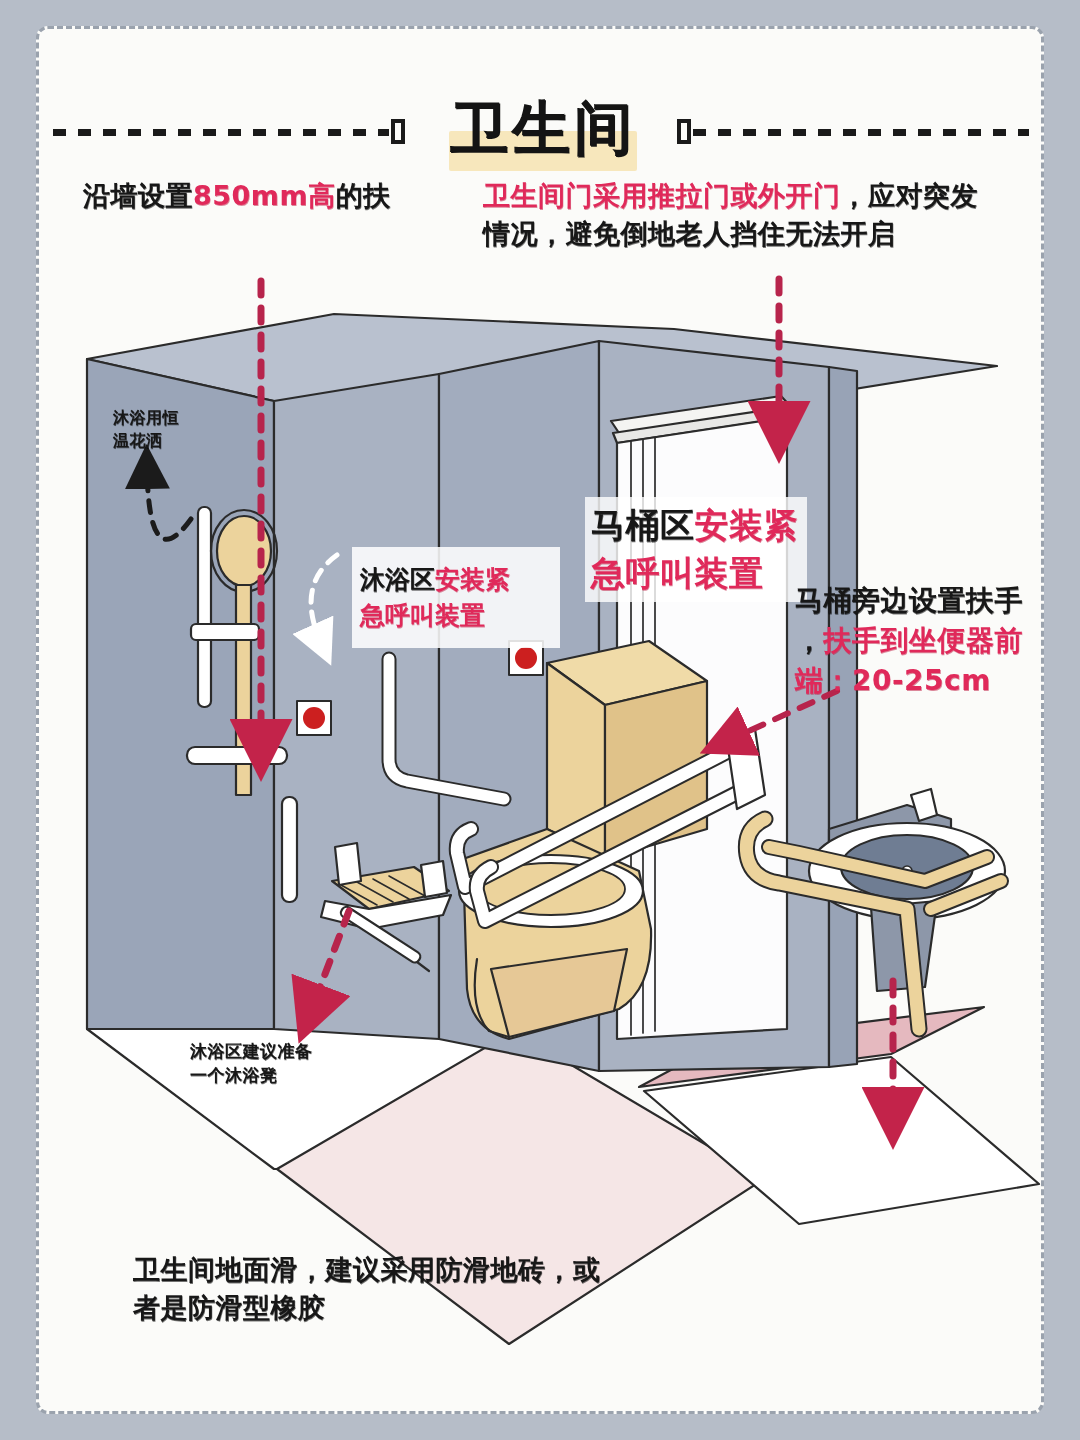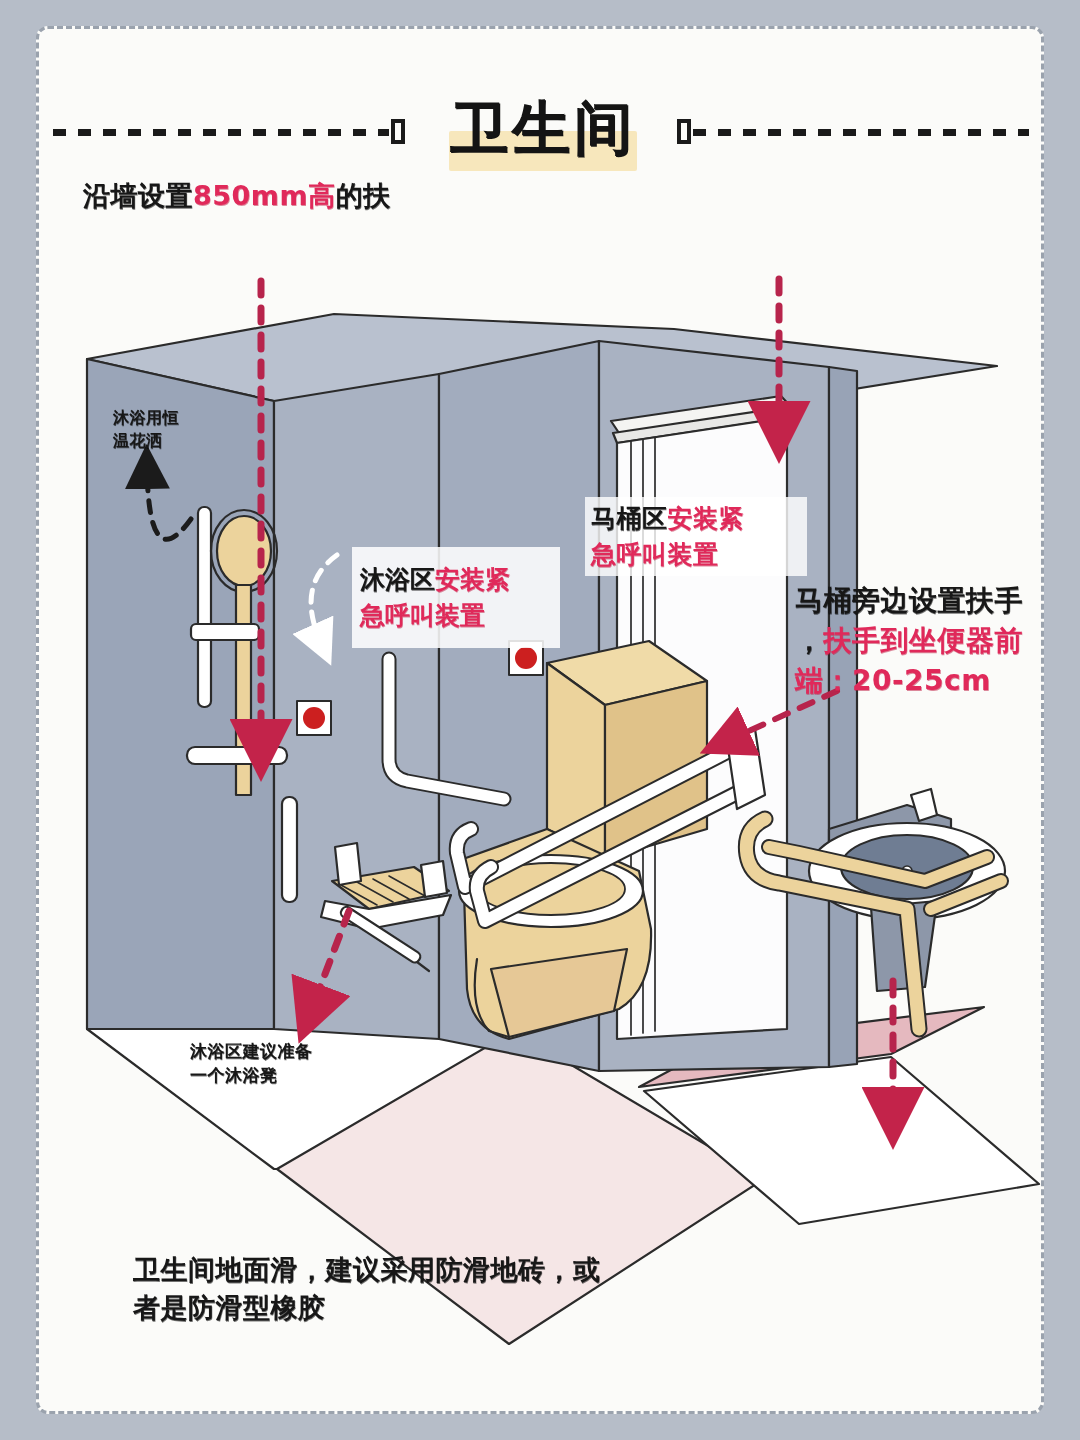--- a/index.html
+++ b/index.html
@@ -93,21 +93,21 @@
     line-height: 1.42;
     letter-spacing: 0.5px;
     text-shadow: 0.6px 0.6px 0 rgba(0,0,0,0.55);
     margin-left: 16px;
   }
   .red { color: #e0295a; text-shadow: 0.6px 0.6px 0 rgba(190,20,60,0.5); }
 
   #anno-rail    { left: 28px;  top: 148px; width: 330px; font-size: 27px; }
   #anno-door    { left: 428px; top: 148px; width: 520px; font-size: 27px; }
   #anno-shower  { left: 58px;  top: 378px; width: 180px; font-size: 16px; }
-  #anno-toilet-call { left: 530px; top: 468px; width: 210px; font-size: 25px;
+  #anno-toilet-call { left: 530px; top: 468px; width: 210px; font-size: 34px;
                       background: rgba(255,255,255,0.80); padding: 4px 6px; }
   #anno-toilet-bar  { left: 740px; top: 552px; width: 250px; font-size: 28px; }
   #anno-seat    { left: 135px; top: 1010px; width: 270px; font-size: 17px; }
   #anno-floor   { left: 78px;  top: 1222px; width: 520px; font-size: 27px; }
 
   
   #anno-shower-call {
     position: absolute;
     left: 313px; top: 518px;
     width: 192px;
@@ -295,20 +295,24 @@
         <path d="M310,882 L272,982" stroke="#b7244c" stroke-width="7" stroke-dasharray="14 13" marker-end="url(#redarrow)"></path>
         <path d="M798,662 L688,712" stroke="#b7244c" stroke-width="6" stroke-dasharray="14 13" marker-end="url(#redarrow)"></path>
         <path d="M854,952 L854,1086" stroke="#b7244c" stroke-width="7" stroke-dasharray="14 13" marker-end="url(#redarrow)"></path>
       </g>
     </svg>
 
     <div class="anno" id="anno-rail">
       <span>沿墙设置</span><span class="red">850mm高</span><span>的扶</span><br>
     </div>
 
+    <div class="anno" id="anno-door">
+      <span class="red">卫生间门采用推拉门或外开门</span><span>，应对突发</span><br>
+      <span>情况，避免倒地老人挡住无法开启</span>
+    </div>
 
     <div class="anno" id="anno-shower">
       <span>沐浴用恒</span><br>
       <span>温花洒</span>
     </div>
 
     <div id="anno-shower-call">
       <span>沐浴区</span><span class="red">安装紧</span><br>
       <span class="red">急呼叫装置</span>
     </div>

